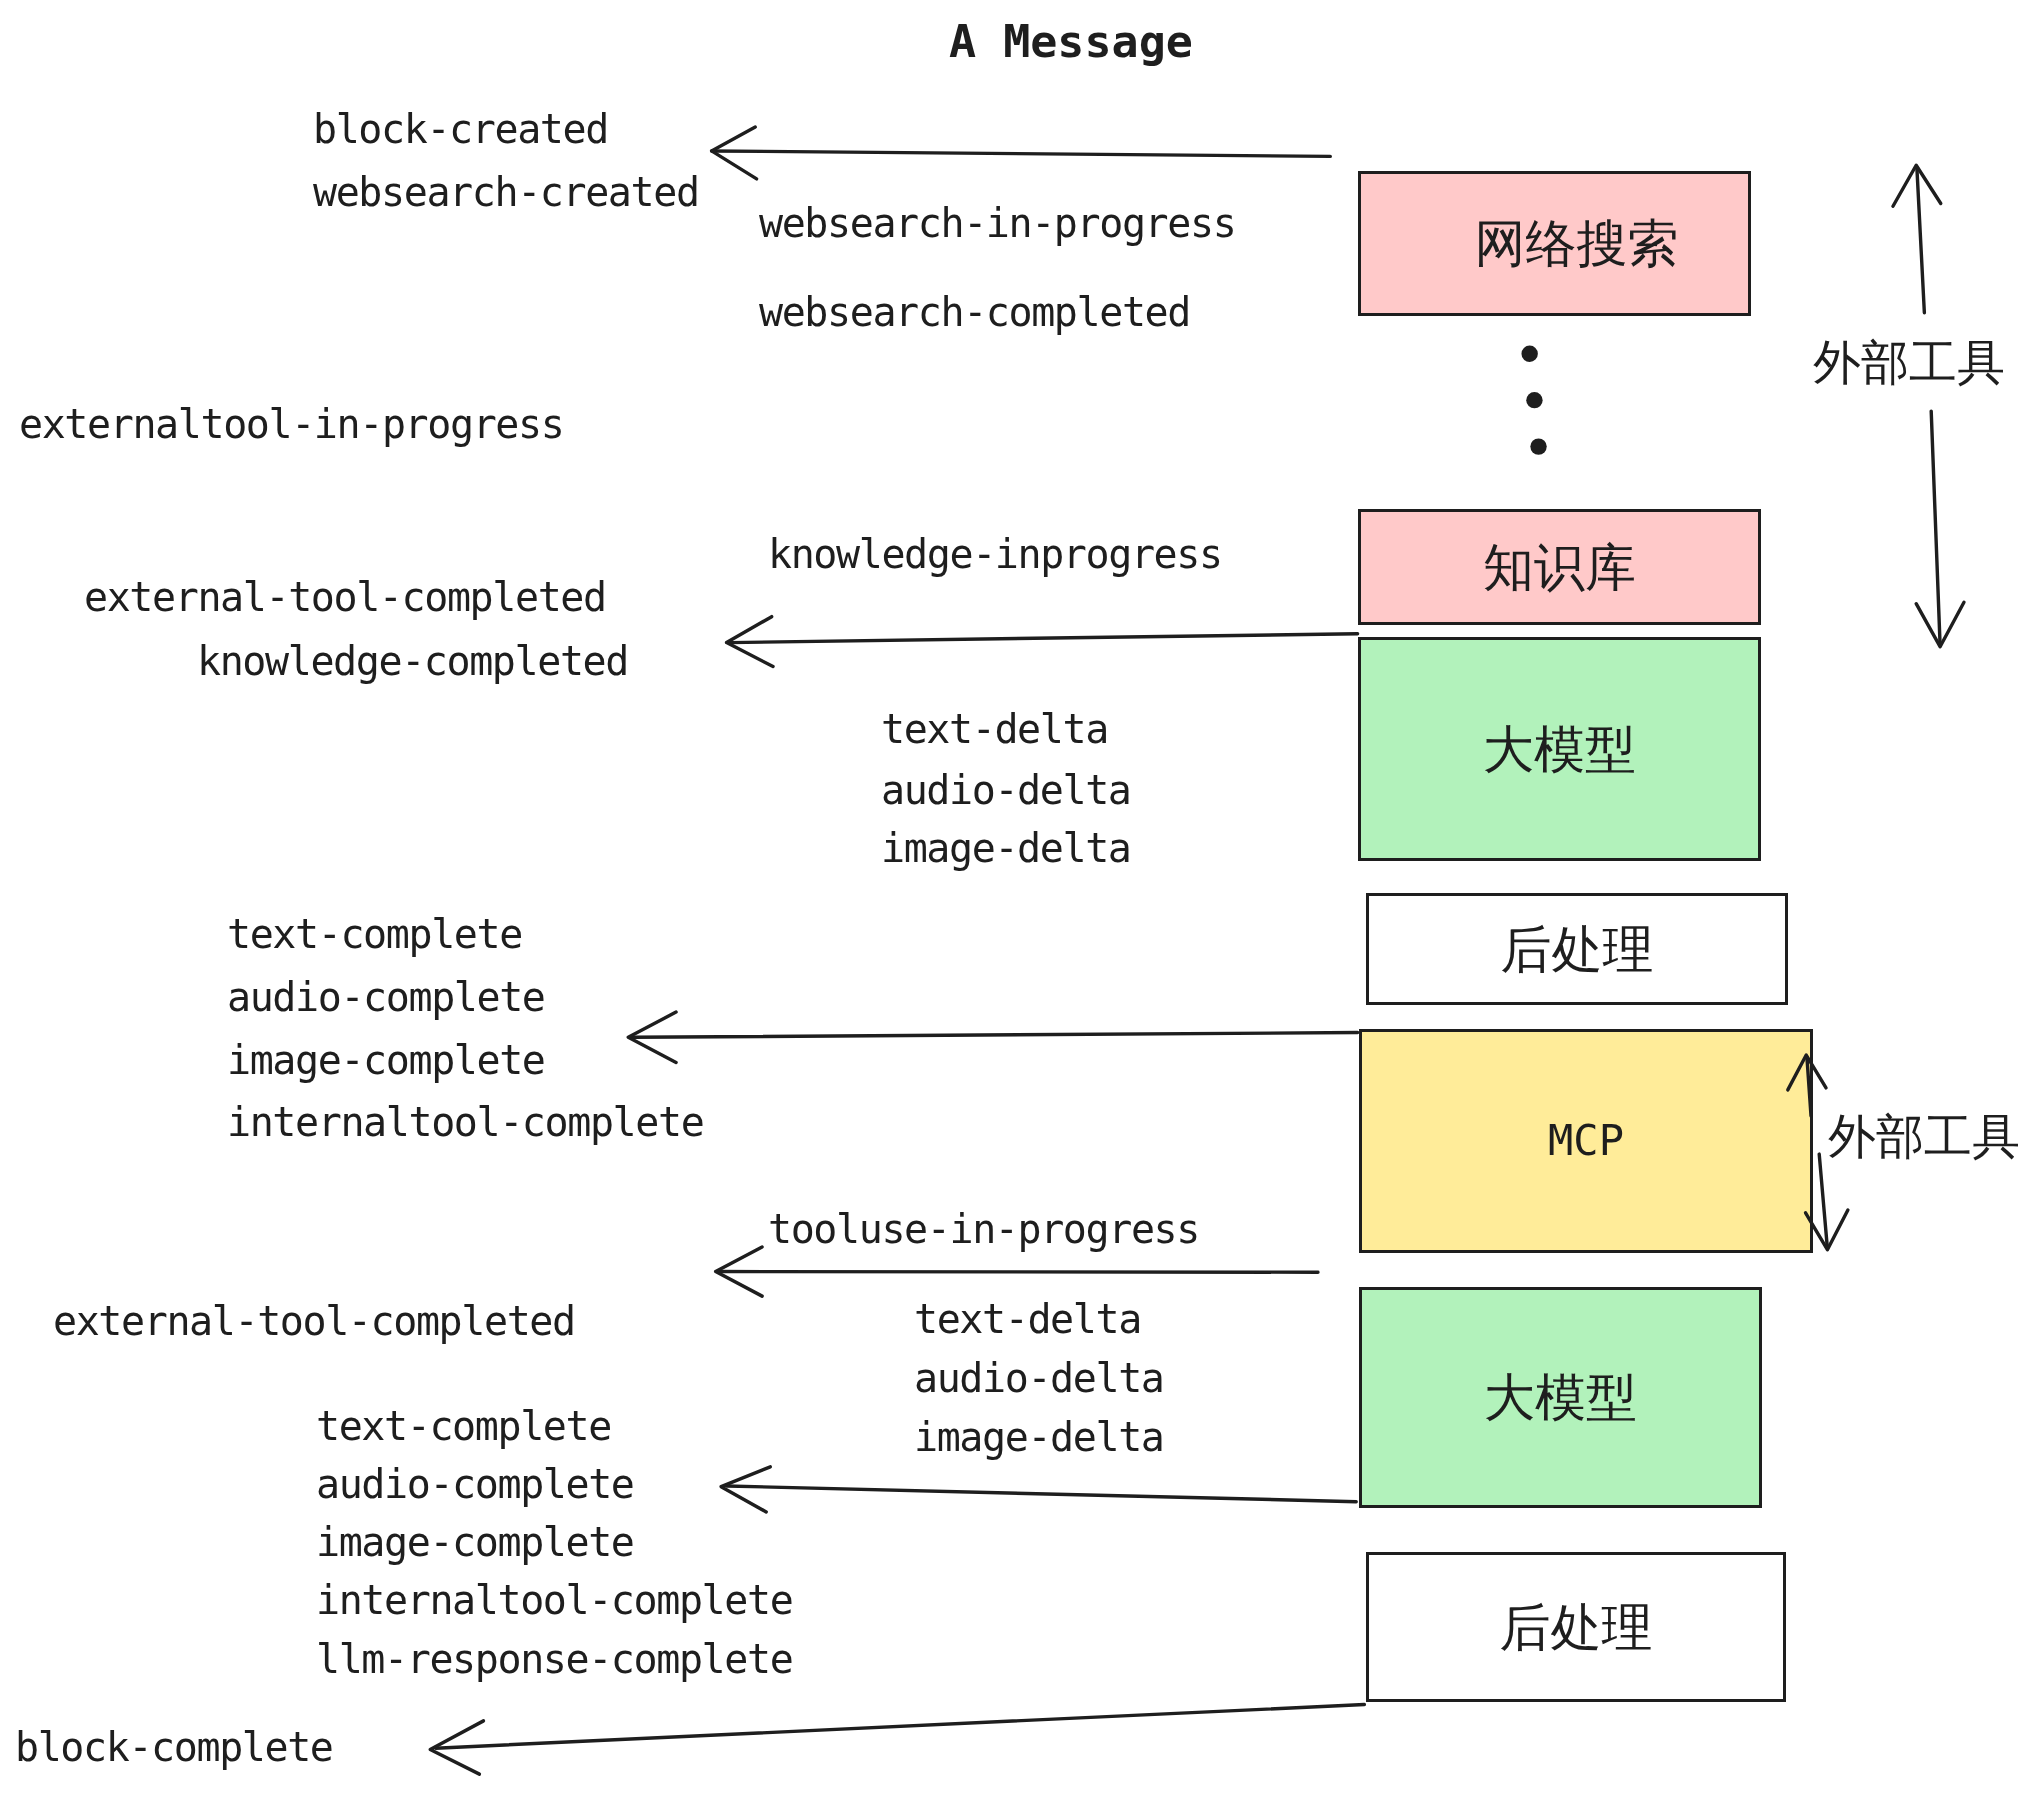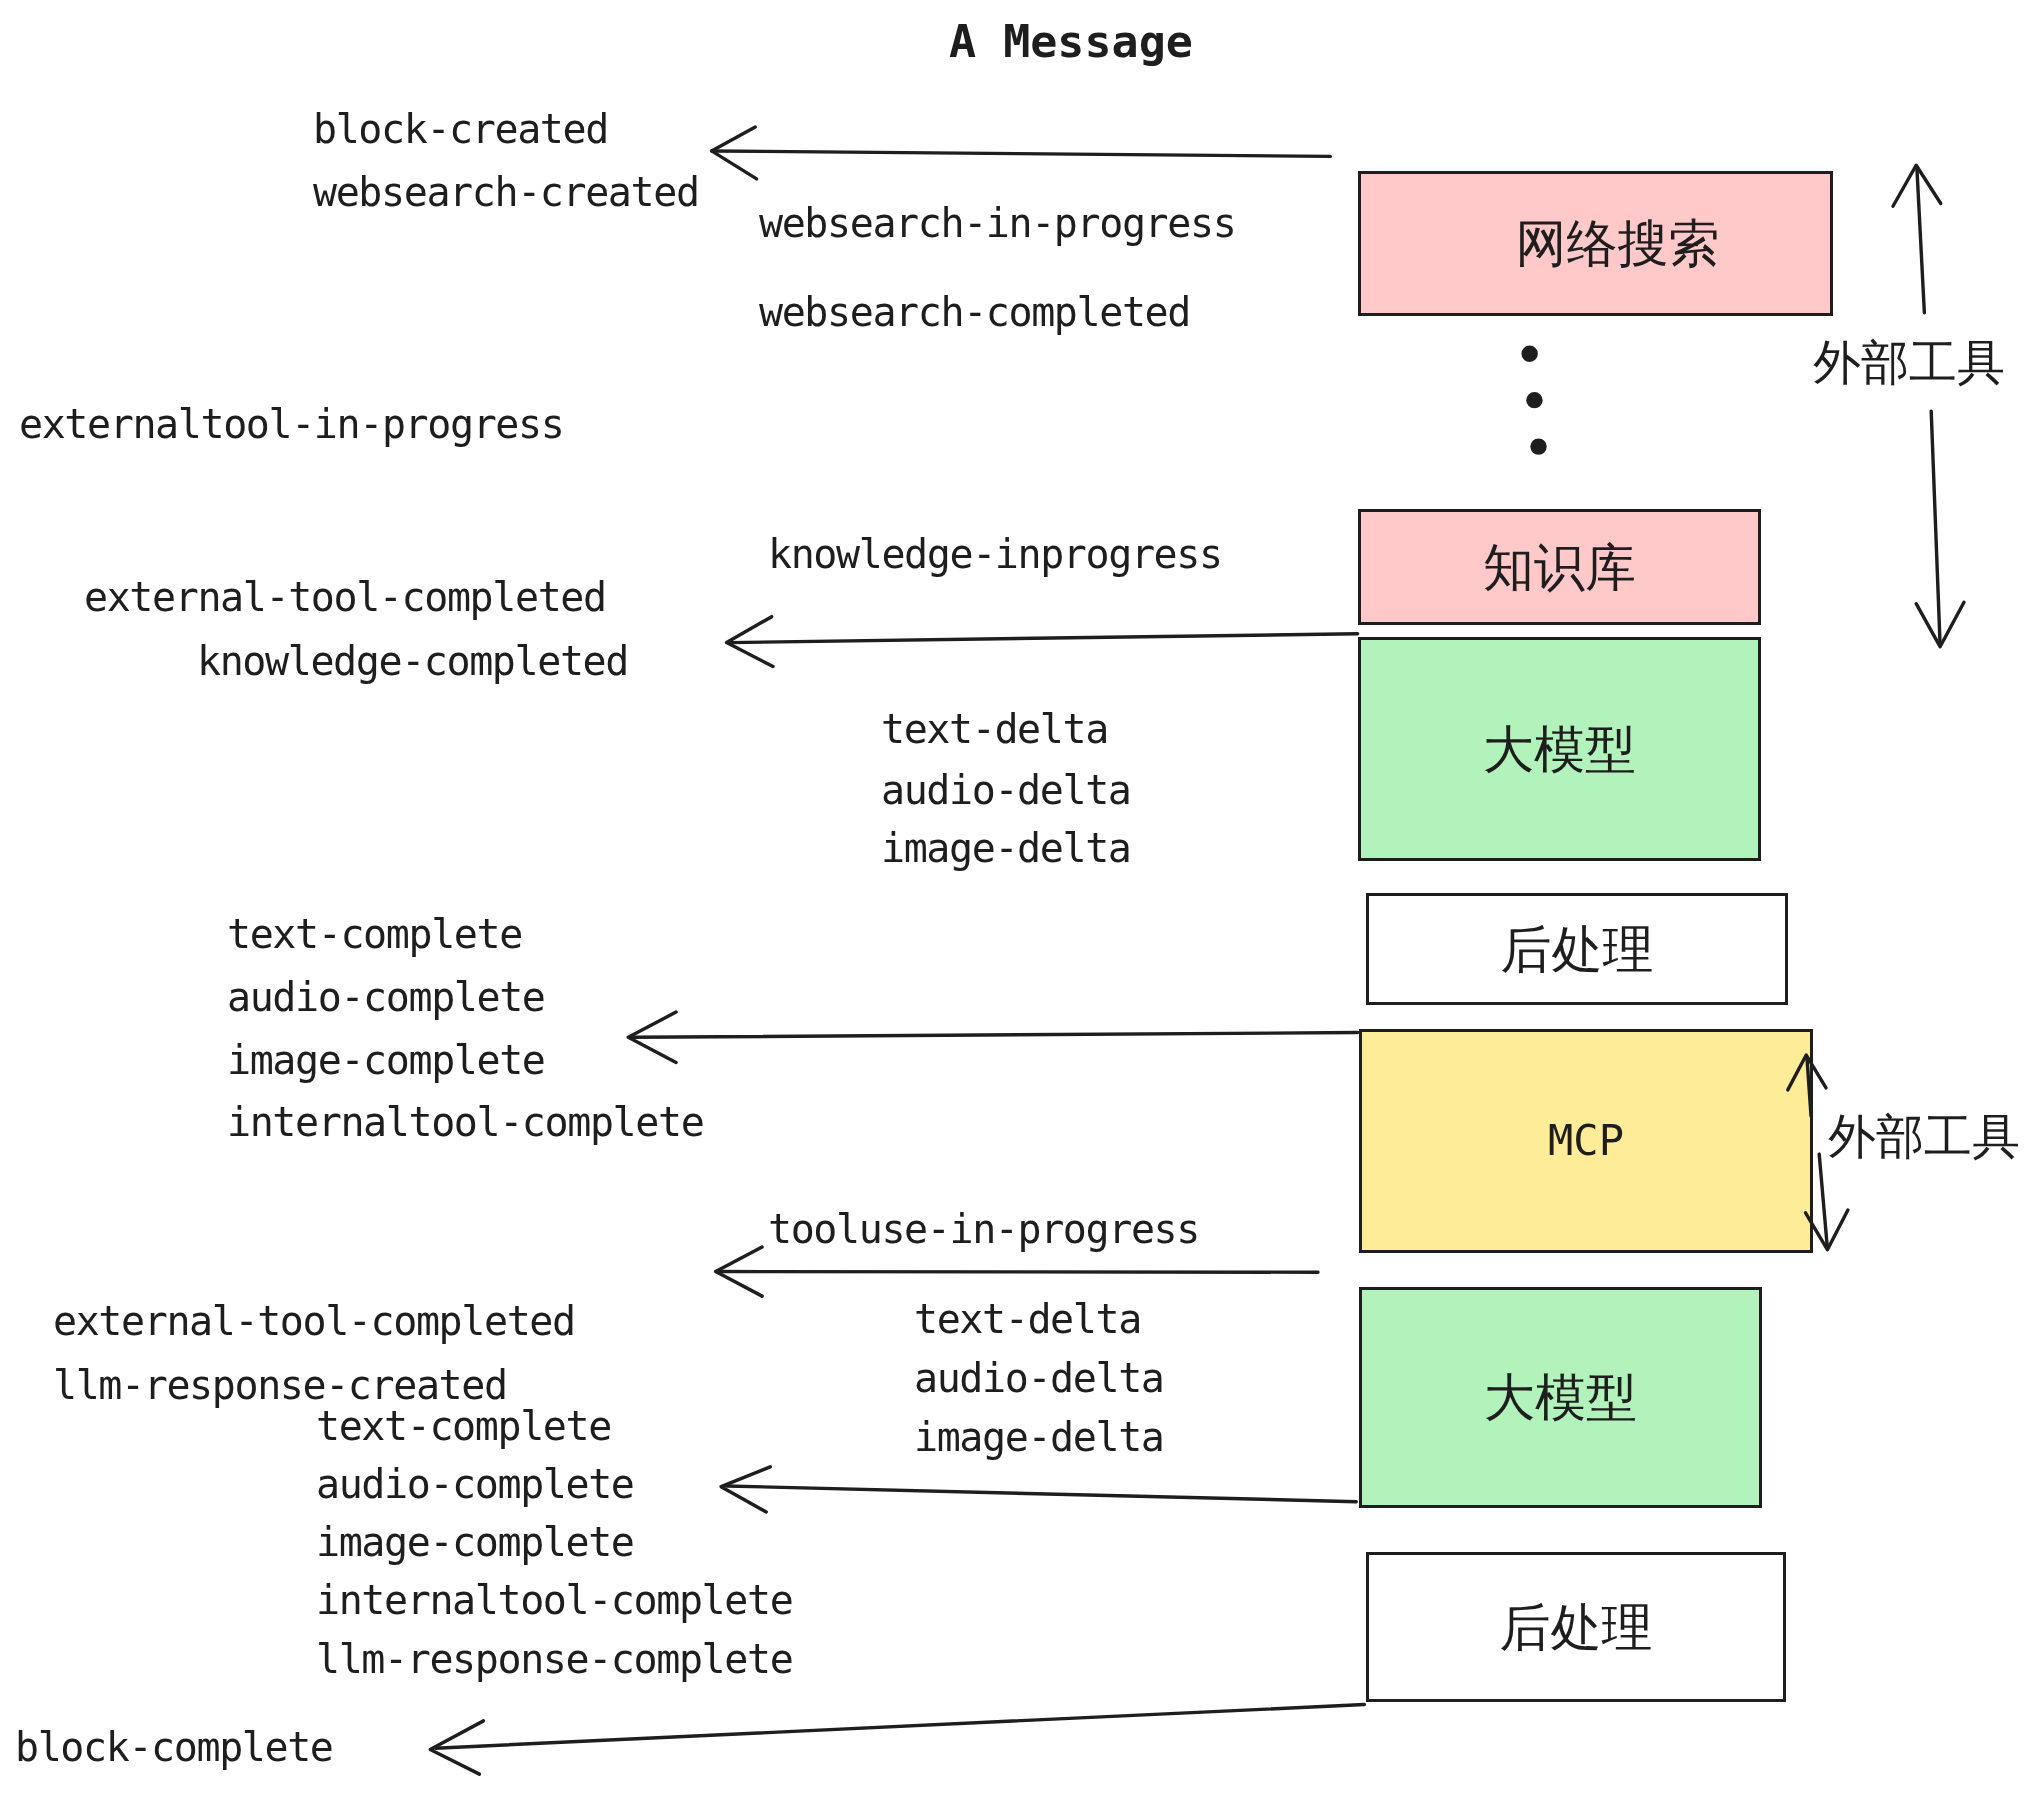--- a/index.html
+++ b/index.html
@@ -72,35 +72,34 @@
   <div class="evt" style="left:881px;top:828px;">image-delta</div>
 
   <div class="evt" style="left:227px;top:914px;">text-complete</div>
   <div class="evt" style="left:227px;top:977px;">audio-complete</div>
   <div class="evt" style="left:227px;top:1040px;">image-complete</div>
   <div class="evt" style="left:227px;top:1102px;">internaltool-complete</div>
 
   <div class="evt" style="left:768px;top:1161px;margin-top:48px;">tooluse-in-progress</div>
 
   <div class="evt" style="left:53px;top:1301px;">external-tool-completed</div>
-  <div class="evt" style="left:53px;top:1365px;">llm-response-created</div>
 
   <div class="evt" style="left:914px;top:1299px;">text-delta</div>
   <div class="evt" style="left:914px;top:1358px;">audio-delta</div>
   <div class="evt" style="left:914px;top:1417px;">image-delta</div>
 
   <div class="evt" style="left:316px;top:1406px;">text-complete</div>
   <div class="evt" style="left:316px;top:1464px;">audio-complete</div>
   <div class="evt" style="left:316px;top:1522px;">image-complete</div>
   <div class="evt" style="left:316px;top:1580px;">internaltool-complete</div>
   <div class="evt" style="left:316px;top:1639px;">llm-response-complete</div>
 
   <div class="evt" style="left:15px;top:1727px;">block-complete</div>
 
-  <div class="box" style="left:1358px;top:171px;width:475px;height:145px;background:var(--color-pink);padding-left:44px;">
+  <div class="box" style="left:1358px;top:171px;width:393px;height:145px;background:var(--color-pink);padding-left:44px;">
     <span class="box-label">网络搜索</span>
   </div>
 
   <div class="box" style="left:1358px;top:509px;width:403px;height:116px;background:var(--color-pink);">
     <span class="box-label">知识库</span>
   </div>
 
   <div class="box" style="left:1358px;top:637px;width:403px;height:224px;background:var(--color-green);">
     <span class="box-label">大模型</span>
   </div>

